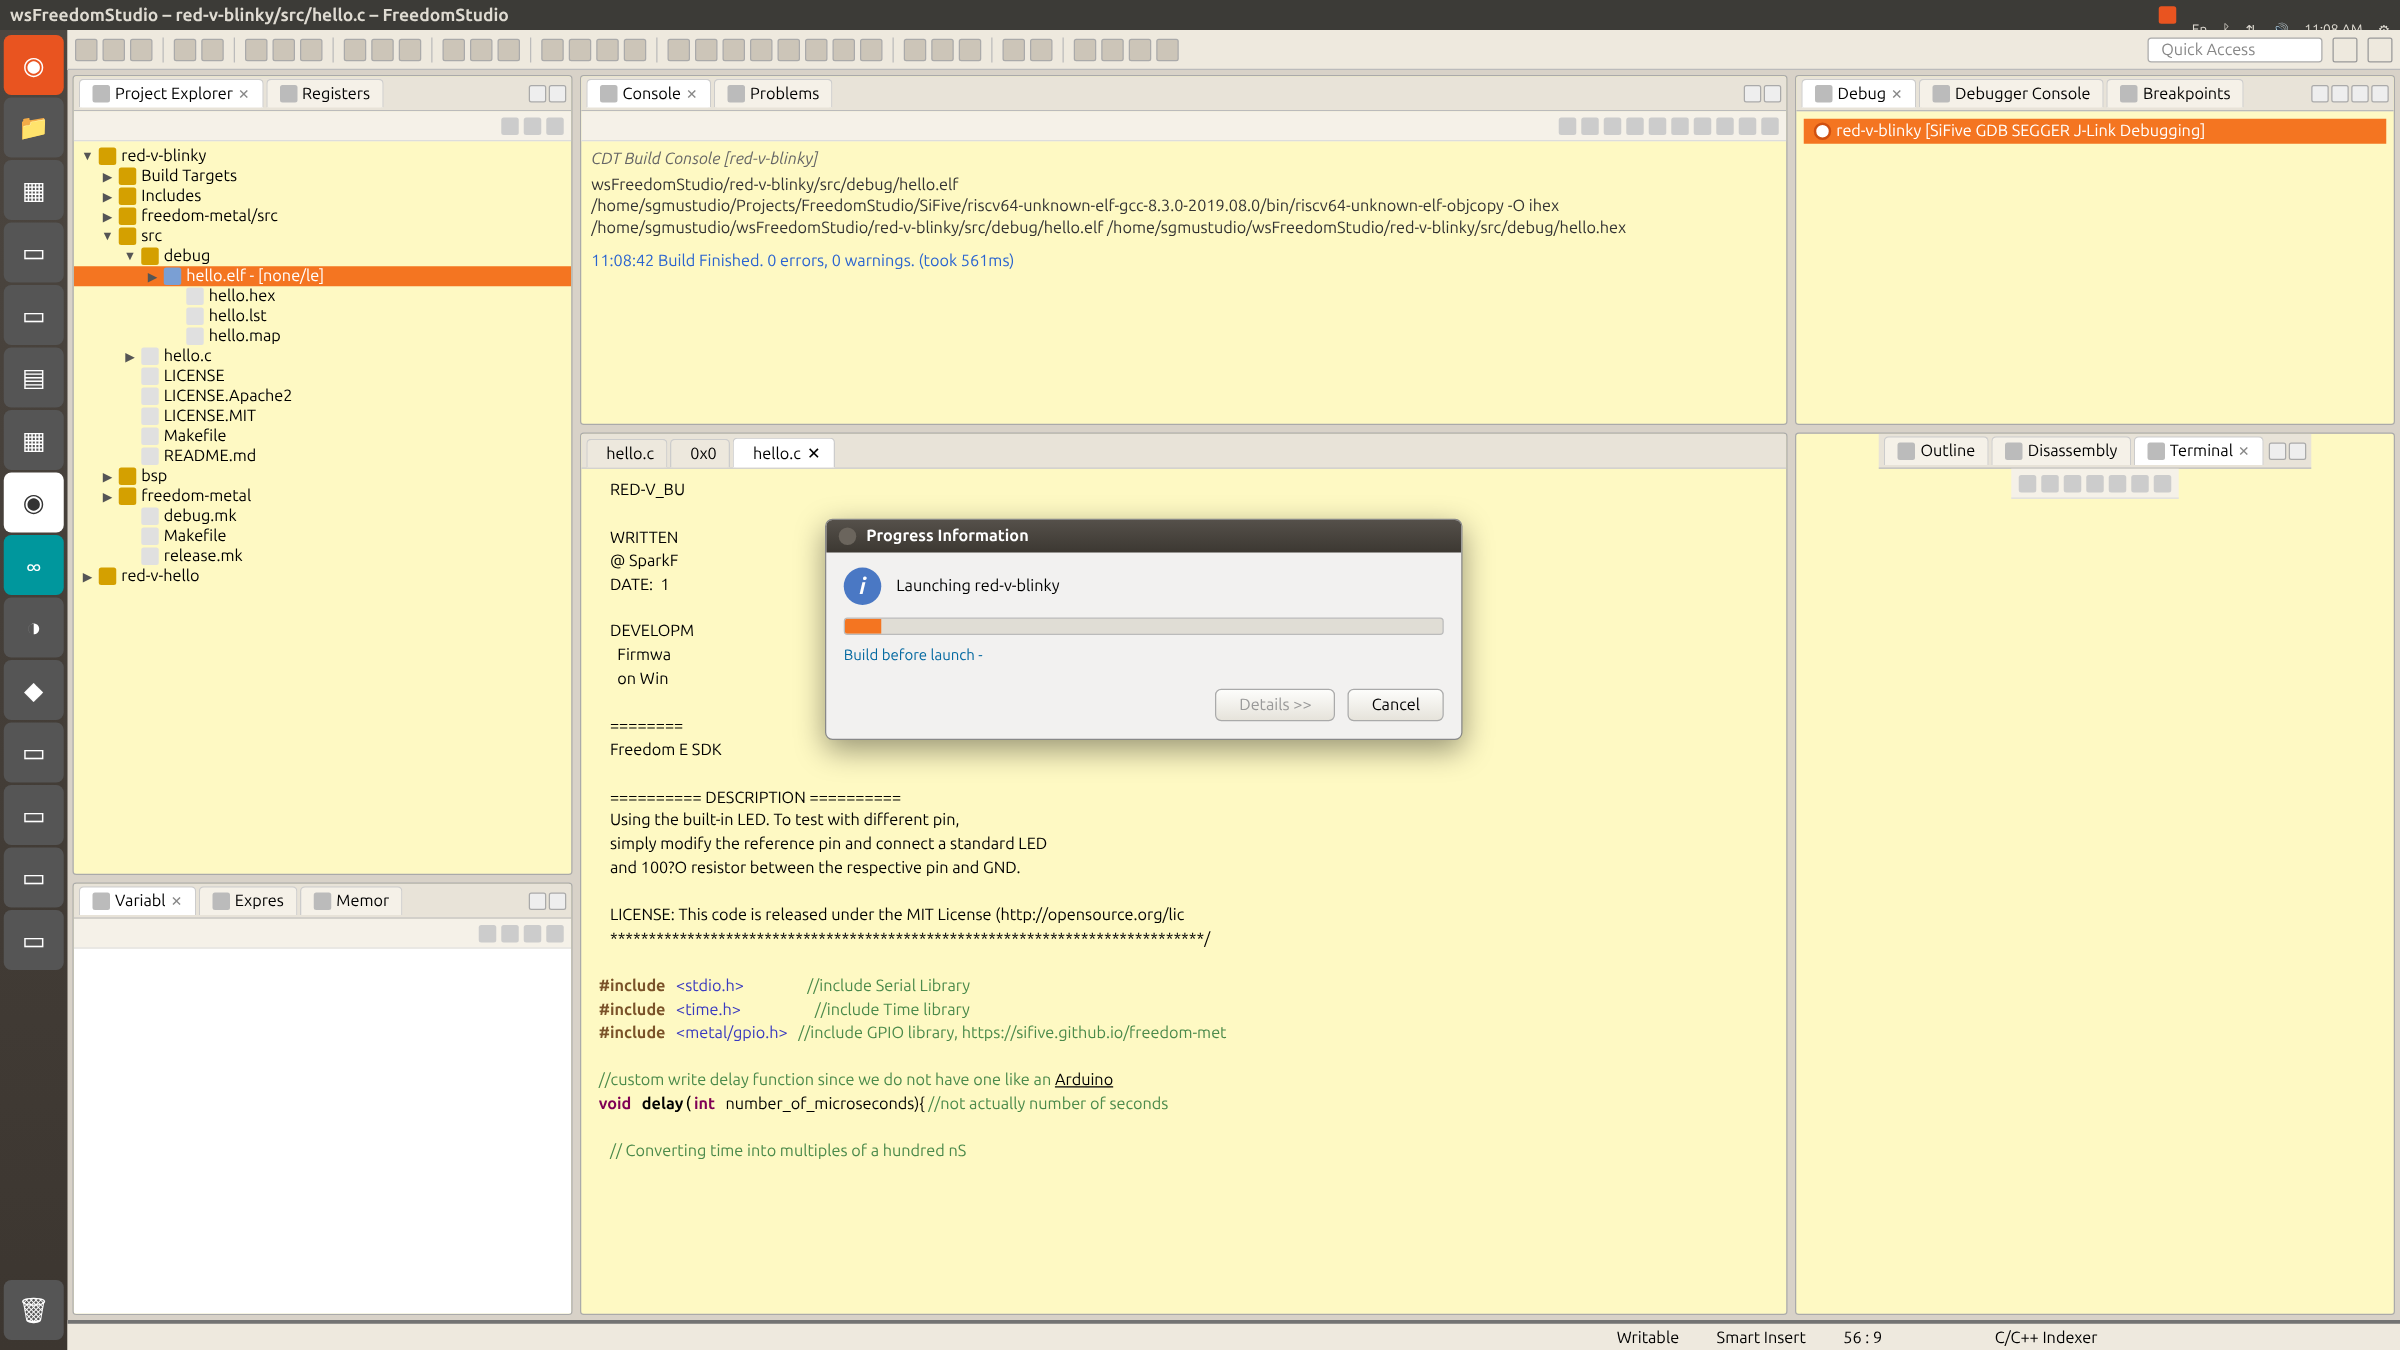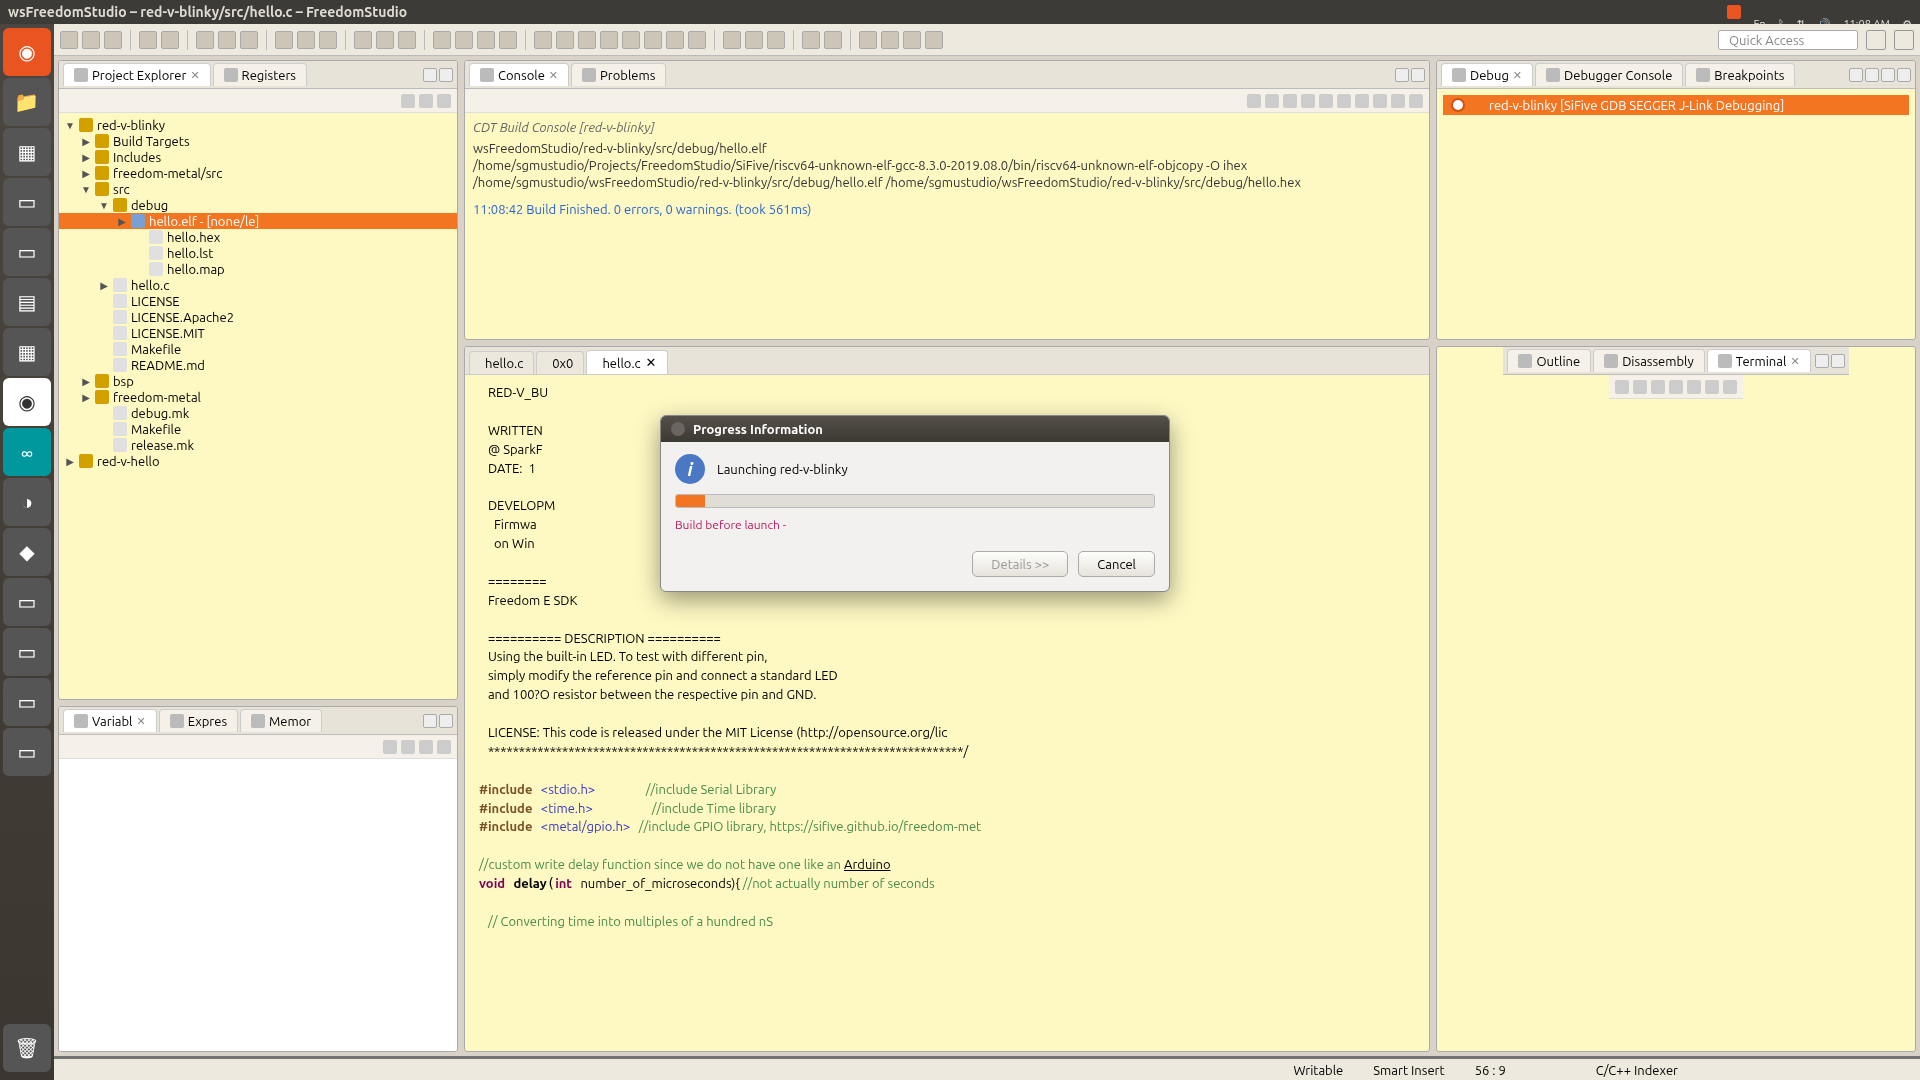--- a/index.html
+++ b/index.html
@@ -76,21 +76,21 @@
 .editor-tabs .spacer { flex: 1; }
 .editor-body { flex: 1; padding: 8px 14px; font-family: "DejaVu Sans Mono", monospace; font-size: 14px; line-height: 1.35; overflow: hidden; white-space: pre; position: relative; }
 .kw-pp { color: #7a5229; font-weight: bold; }
 .kw-str { color: #3939c0; }
 .kw-cm { color: #4b8a4b; }
 .kw-key { color: #7f0055; font-weight: bold; }
 .kw-type { color: #7f0055; font-weight: bold; }
 
 
 .debug-body { flex: 1; padding: 6px; }
-.debug-item { background: #f47521; color: #fff; padding: 3px 8px; display: flex; align-items: flex-start; gap: 24px; font-size: 13px; }
+.debug-item { background: #f47521; color: #fff; padding: 3px 8px; display: flex; align-items: flex-start; gap: 4px; font-size: 13px; }
 .debug-item .dicon { width: 14px; height: 14px; background: #fff; border-radius: 50%; border: 2px solid #d05010; }
 
 
 .right-lower { flex: 1; align-items: center; }
 
 
 .var-cols { display: flex; border-bottom: 1px solid #ccc; background: #f0ece2; }
 .var-cols div { padding: 4px 8px; border-right: 1px solid #ccc; font-size: 12px; }
 
 
@@ -531,19 +531,19 @@
     <span>Progress Information</span>
   </div>
   <div class="dialog-content">
     <div class="dialog-row1">
       <div class="info-icon">i</div>
       <span>Launching red-v-blinky</span>
     </div>
     <div class="progress">
       <div class="bar"></div>
     </div>
-    <div style="font-size:12px;color:#be185d;">Build before launch -</div>
+    <div style="font-size:12px;color:#0369a1;">Build before launch -</div>
     <div class="dialog-actions">
       <button class="dialog-btn disabled">Details &gt;&gt;</button>
       <button class="dialog-btn">Cancel</button>
     </div>
   </div>
 </div>
 
 </body></html>

